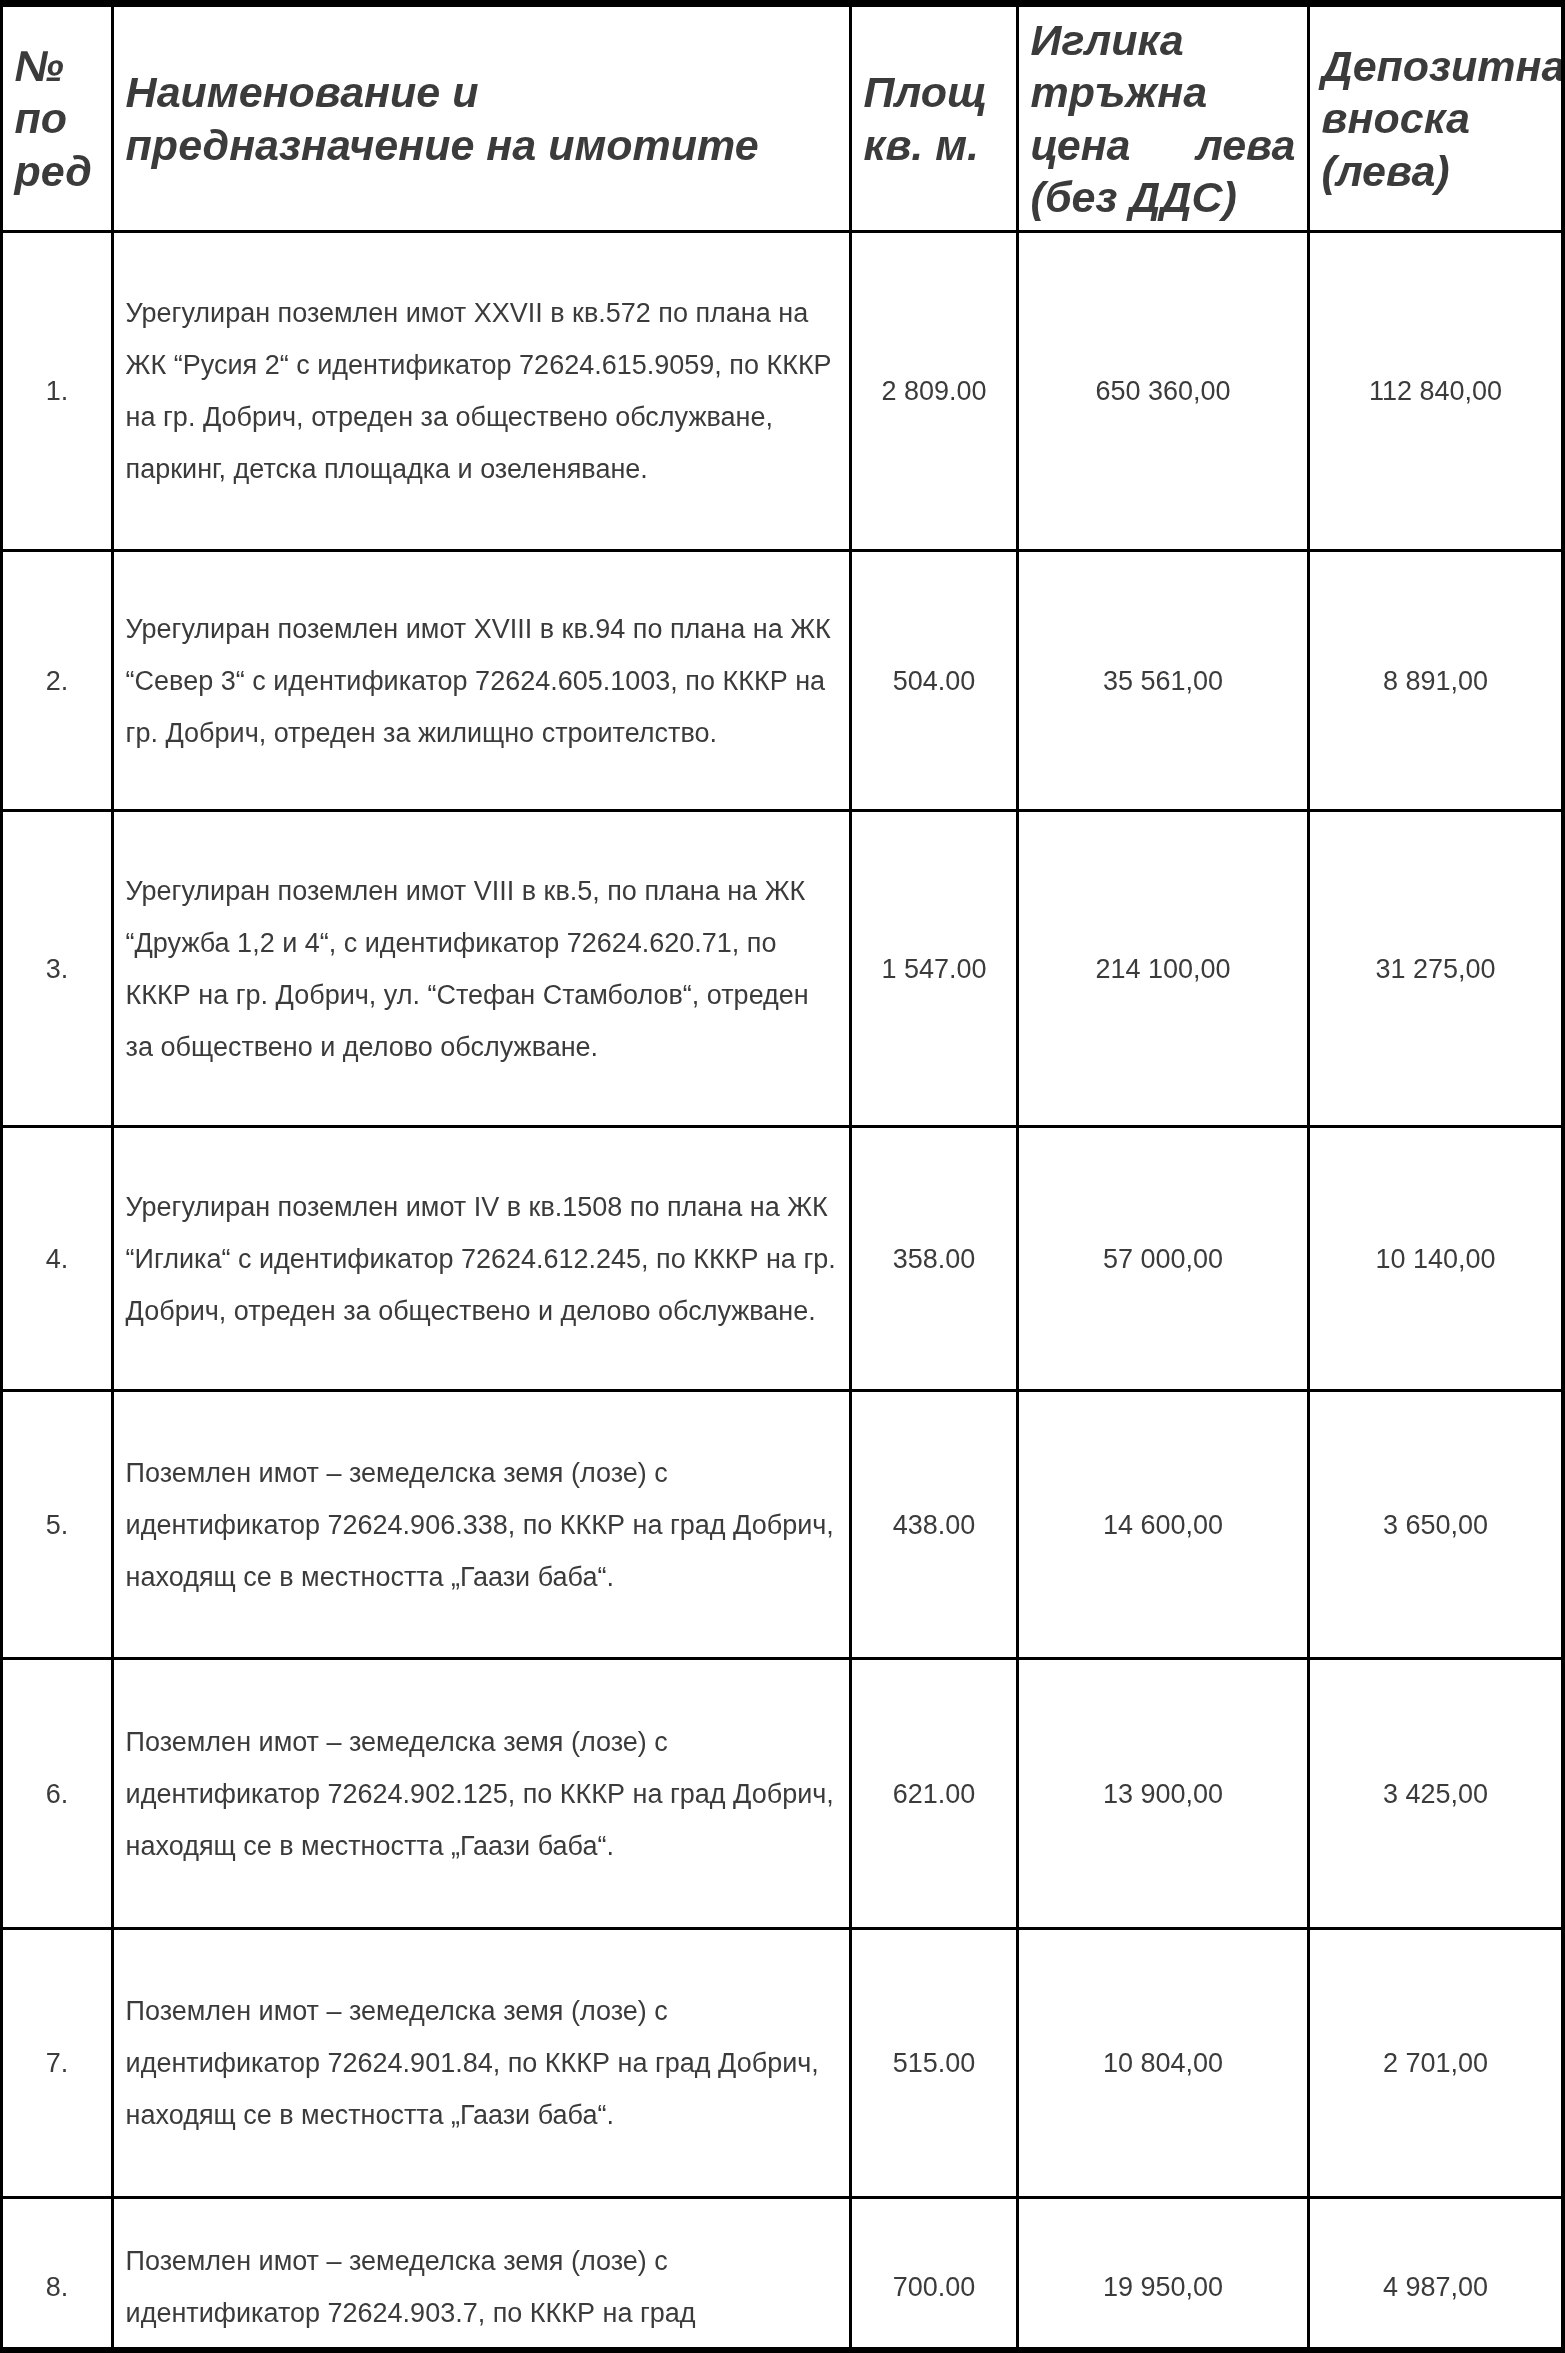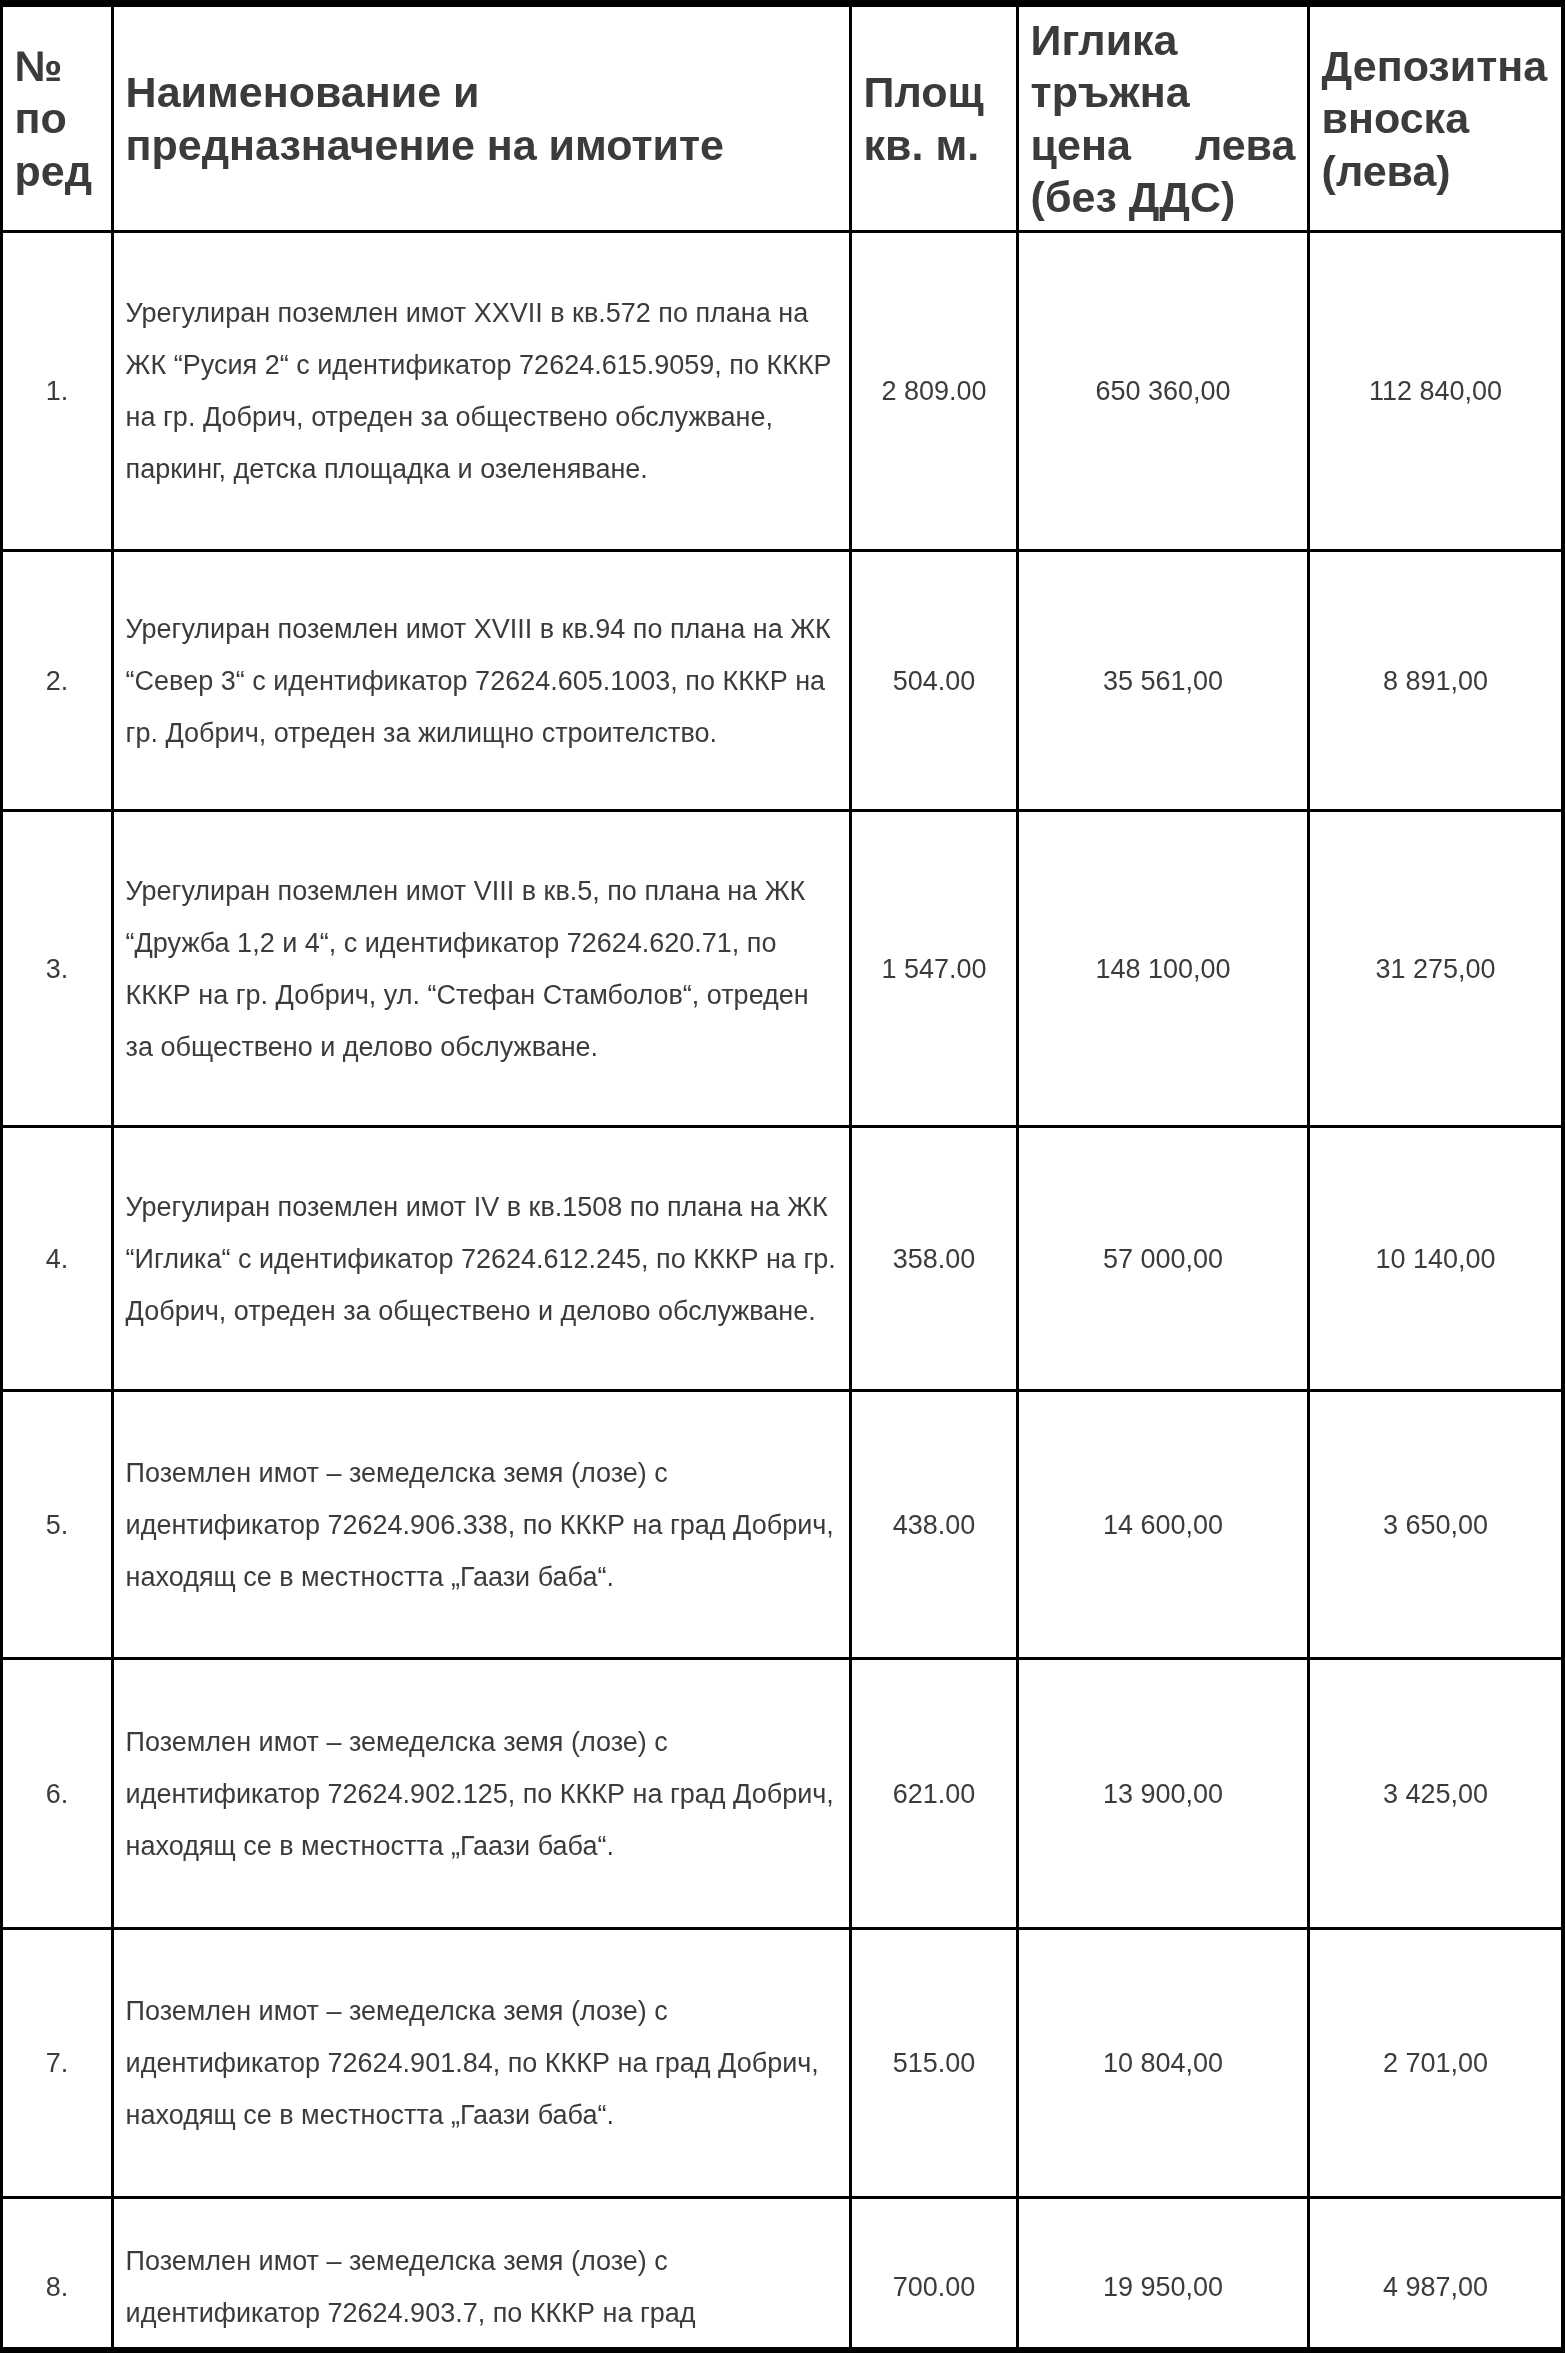--- a/index.html
+++ b/index.html
@@ -47,21 +47,21 @@
   }
   thead th.h-price { text-align: justify; }
   tbody td {
     font-size: 27px;
     line-height: 52px;
   }
   td.c-num  { text-align: center; padding: 3.3px 5px; }
   td.c-desc { text-align: left;   padding: 8.3px 6.6px 8.3px 11.6px; }
   td.c-val  { text-align: center; padding: 3.3px 8.3px; }
 
-  tr.h-row  { height: 210px; }
+  tr.h-row  { height: 210px; font-style: italic; }
   tr.r-0 { height: 319px; }
   tr.r-1 { height: 260px; }
   tr.r-2 { height: 316px; }
   tr.r-3 { height: 264px; }
   tr.r-4 { height: 268px; }
   tr.r-5 { height: 270px; }
   tr.r-6 { height: 269px; }
   tr.r-7 { height: 178px; }
 
   .cut-band {
@@ -107,21 +107,21 @@
         <td class="c-num">2.</td>
         <td class="c-desc">Урегулиран поземлен имот XVIII в кв.94 по плана на ЖК “Север 3“ с идентификатор 72624.605.1003, по КККР на гр. Добрич, отреден за жилищно строителство.</td>
         <td class="c-val">504.00</td>
         <td class="c-val">35 561,00</td>
         <td class="c-val">8 891,00</td>
       </tr>
       <tr class="r-2">
         <td class="c-num">3.</td>
         <td class="c-desc">Урегулиран поземлен имот VIII в кв.5, по плана на ЖК “Дружба 1,2 и 4“, с идентификатор 72624.620.71, по КККР на гр. Добрич, ул. “Стефан Стамболов“, отреден за обществено и делово обслужване.</td>
         <td class="c-val">1 547.00</td>
-        <td class="c-val">148 100,00</td>
+        <td class="c-val">214 100,00</td>
         <td class="c-val">31 275,00</td>
       </tr>
       <tr class="r-3">
         <td class="c-num">4.</td>
         <td class="c-desc">Урегулиран поземлен имот IV в кв.1508 по плана на ЖК “Иглика“ с идентификатор 72624.612.245, по КККР на гр. Добрич, отреден за обществено и делово обслужване.</td>
         <td class="c-val">358.00</td>
         <td class="c-val">57 000,00</td>
         <td class="c-val">10 140,00</td>
       </tr>
       <tr class="r-4">

